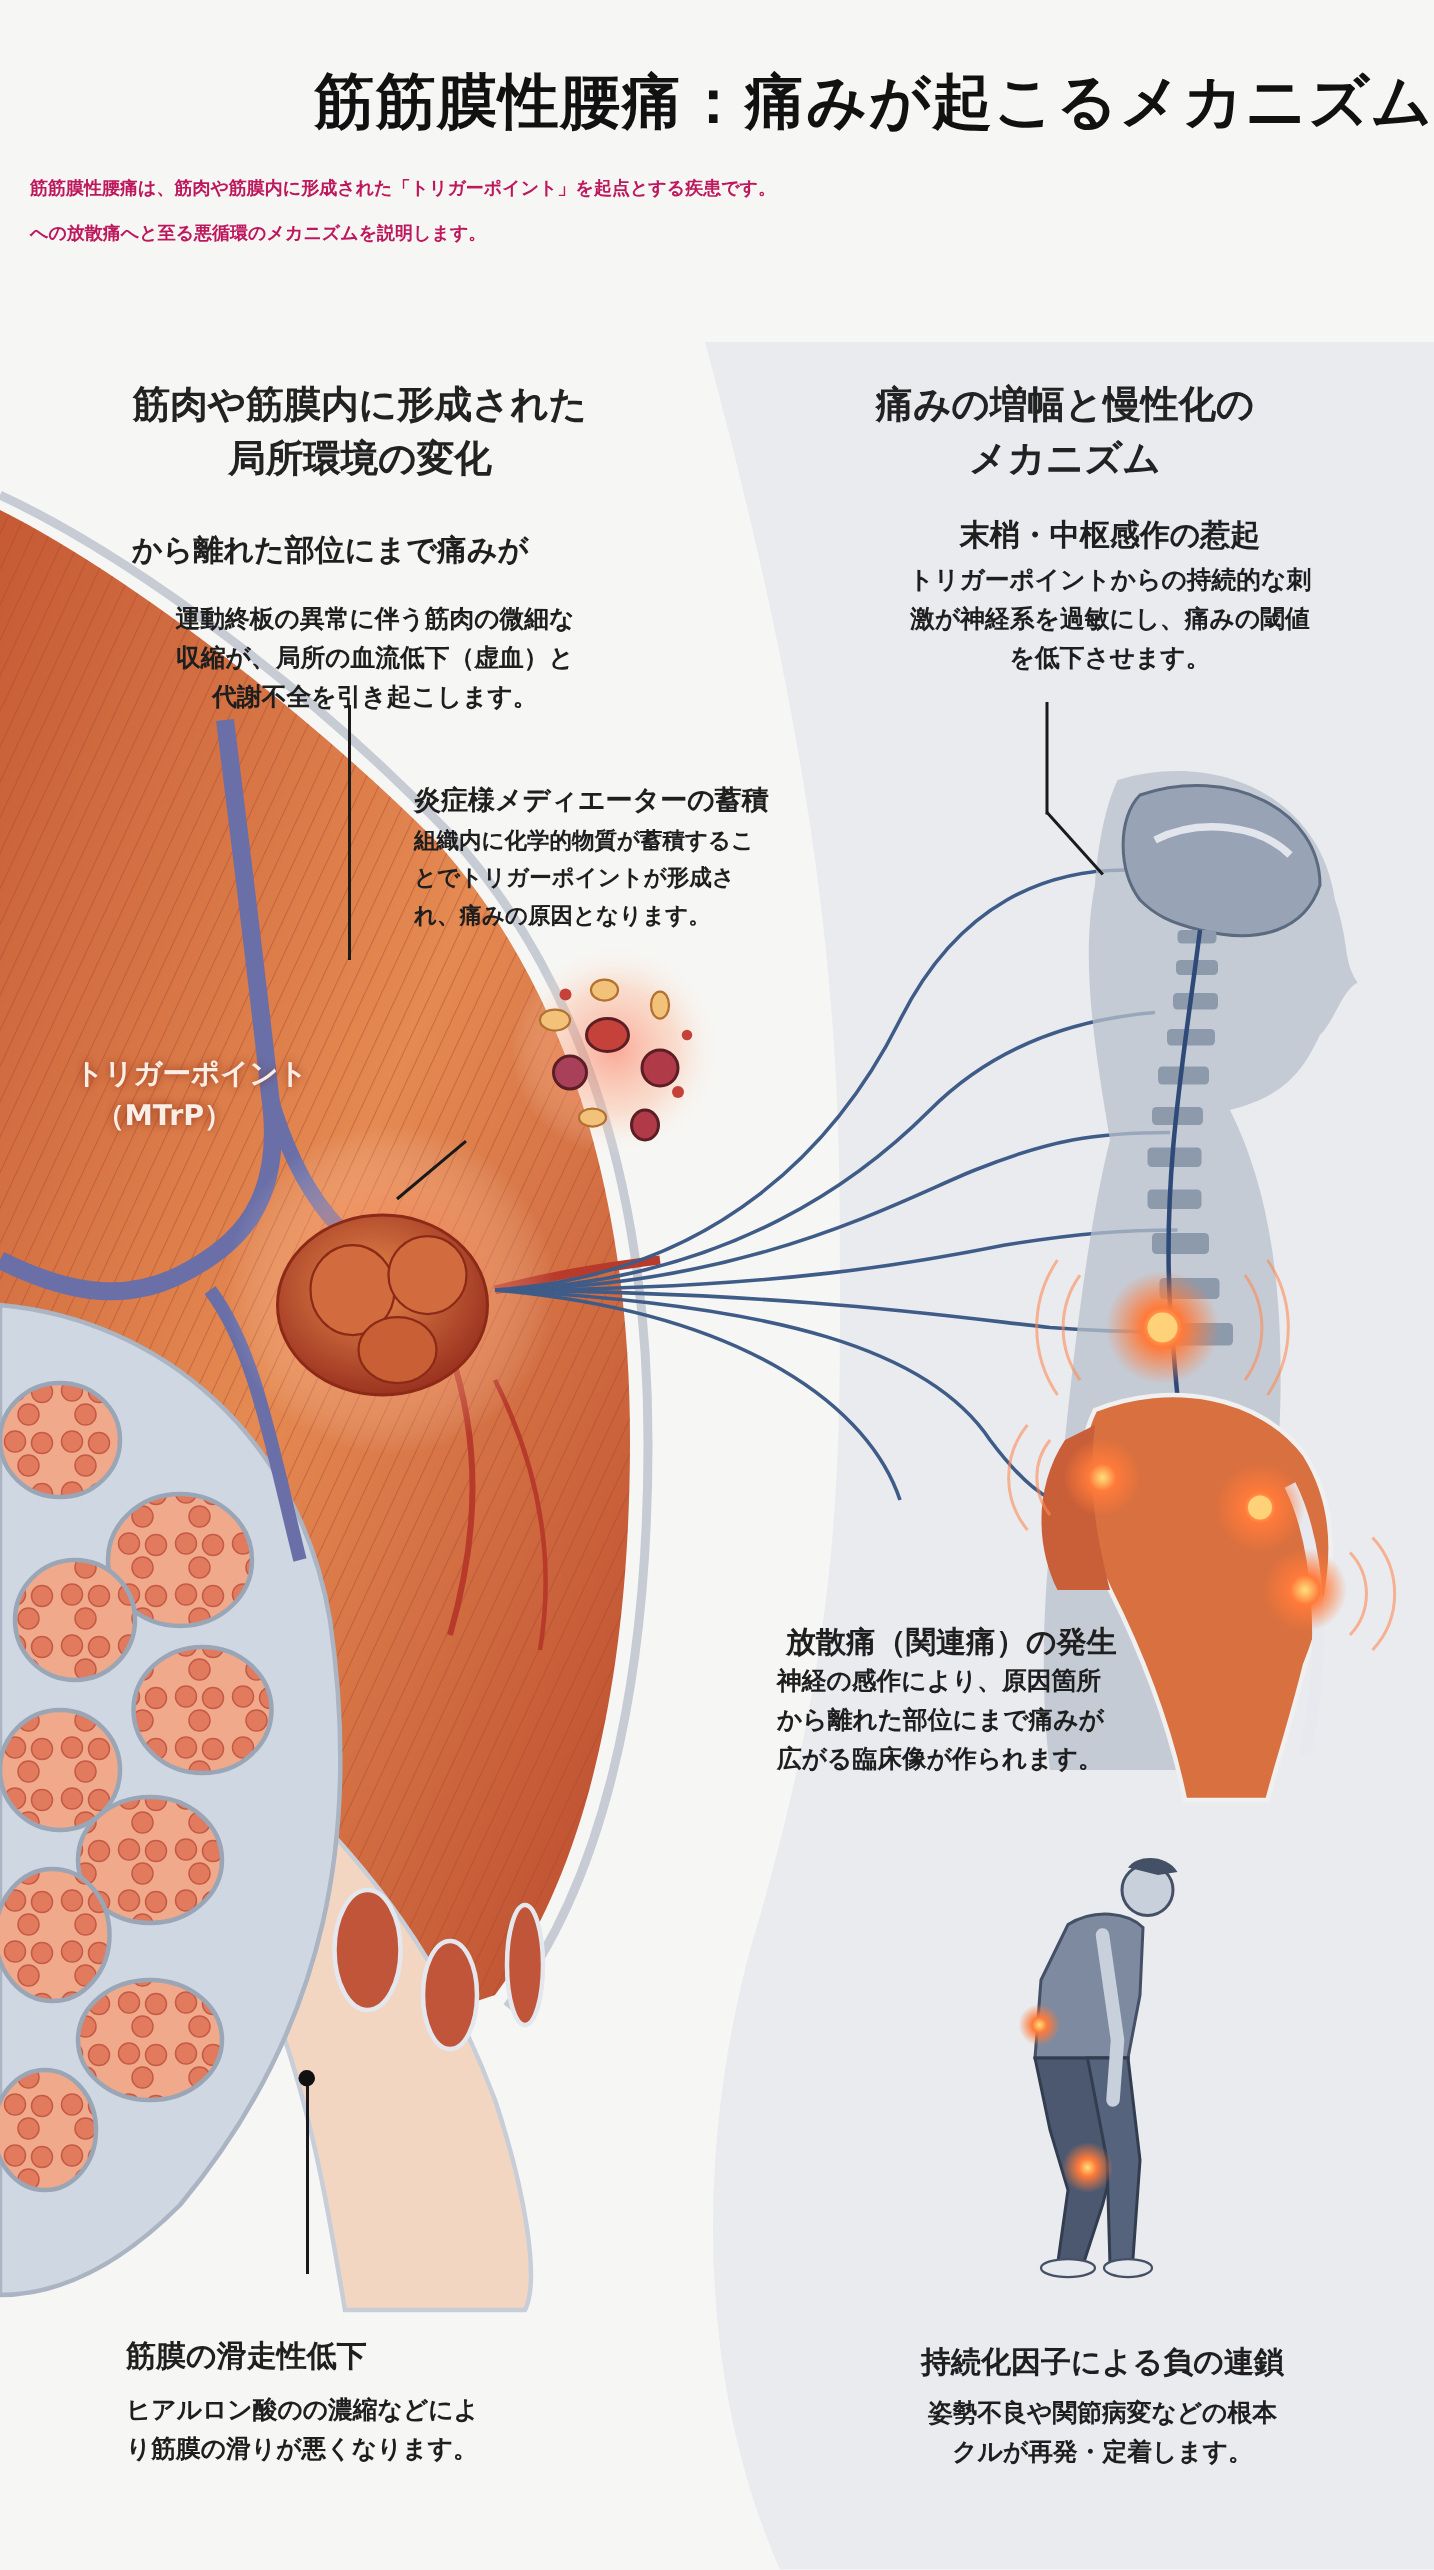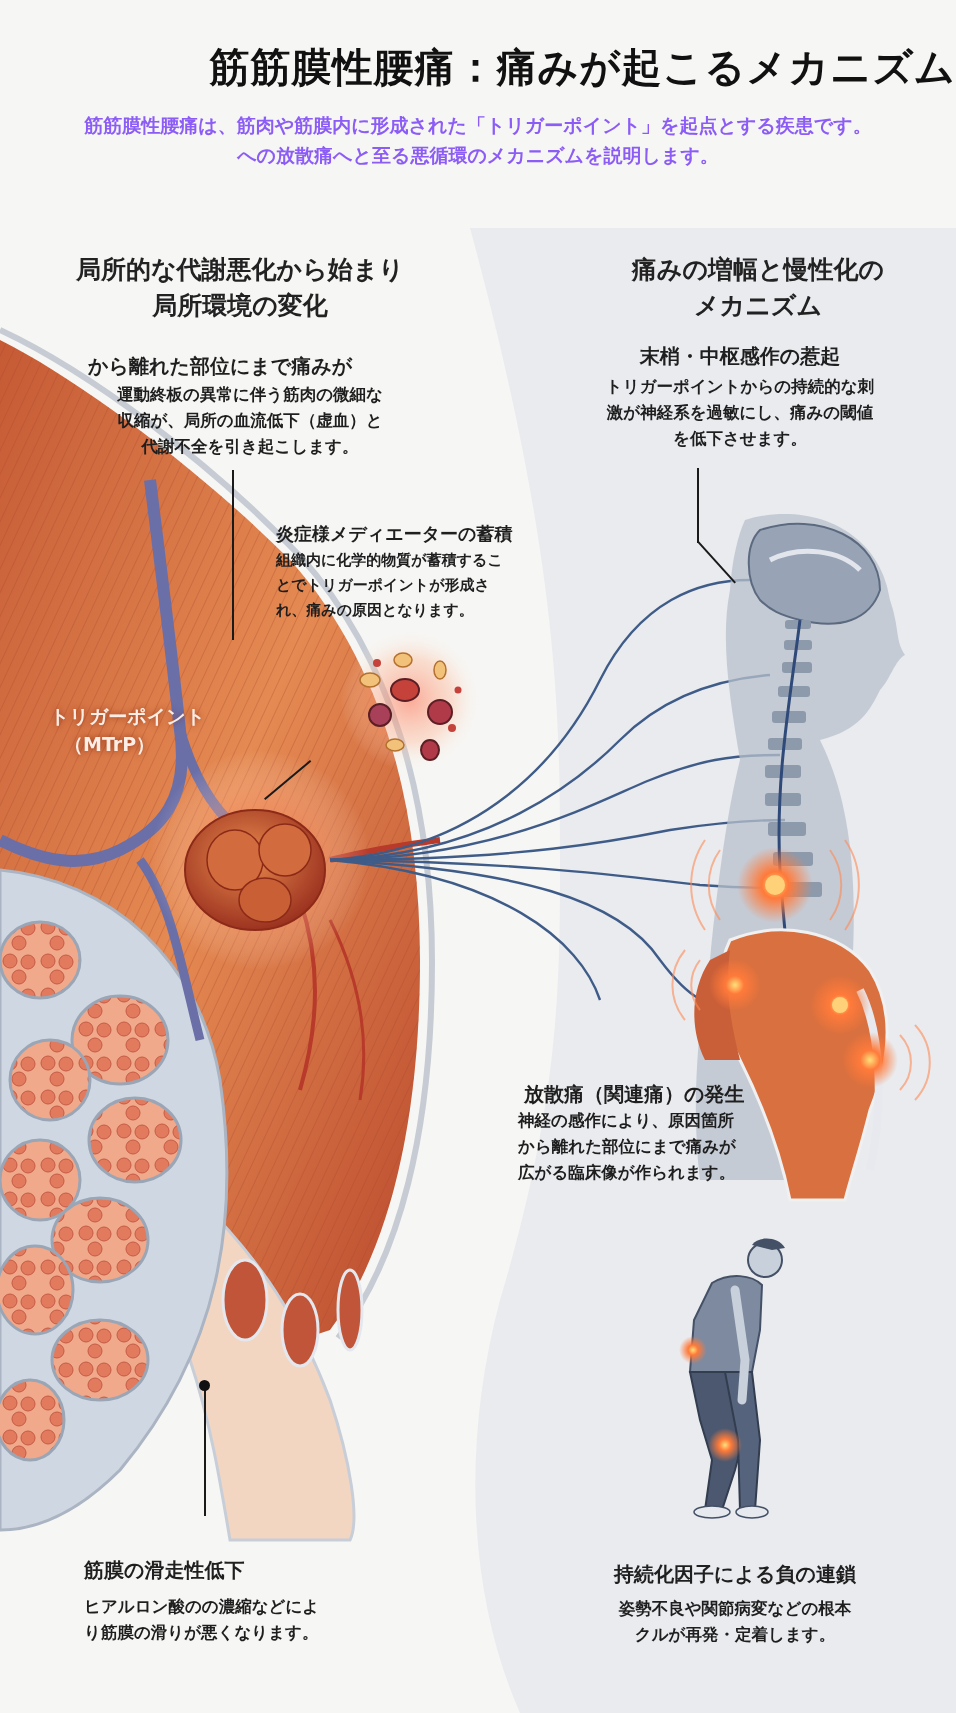--- a/index.html
+++ b/index.html
@@ -8,22 +8,22 @@
     background: #f6f6f4;
     font-family: "DejaVu Sans", "Liberation Sans", sans-serif;
     color: #1d1d1d;
   }
   .abs { position: absolute; }
   .title {
     left: 0; top: 40px; width: 956px; text-align: right;
     font-size: 40px; font-weight: bold; letter-spacing: 1px; color: #111;
   }
   .intro {
-    left: 20px; top: 110px; width: 916px; text-align: center;
-    font-size: 19px; font-weight: bold; line-height: 30px; color: #8b5cf6;
+    left: 20px; top: 110px; width: 916px; text-align: left;
+    font-size: 12px; font-weight: bold; line-height: 30px; color: #be185d;
   }
   .right-panel { left: 0; top: 0; width: 956px; height: 1713px; }
   .section-h {
     font-size: 25px; font-weight: bold; line-height: 36px; text-align: center; color: #222;
   }
   .sub-h { font-size: 20px; font-weight: bold; line-height: 28px; color: #1f1f1f; }
   .body-t { font-size: 16.5px; font-weight: bold; line-height: 26px; color: #1e1e1e; }
   .small-t { font-size: 15px; font-weight: bold; line-height: 25px; color: #1e1e1e; }
   .mtrp {
     left: 50px; top: 702px; width: 200px; font-size: 19px; font-weight: bold;
@@ -197,27 +197,27 @@
 <div class="leader" style="left:204px; top:1386px; width:2px; height:130px;"></div>
 <div style="position:absolute; left:199px; top:1380px; width:11px; height:11px; border-radius:50%; background:#111;"></div>
 
 <div class="abs title">筋筋膜性腰痛：痛みが起こるメカニズム</div>
 <div class="abs intro">
   <div>筋筋膜性腰痛は、筋肉や筋膜内に形成された「トリガーポイント」を起点とする疾患です。</div>
   <div>への放散痛へと至る悪循環のメカニズムを説明します。</div>
 </div>
 
 <div class="abs section-h" style="left:30px; top:252px; width:420px;">
-  <div>局所的な代謝悪化から始まり</div>
+  <div>筋肉や筋膜内に形成された</div>
   <div>局所環境の変化</div>
 </div>
 
 <div class="abs" style="left:80px; top:352px; width:340px;">
   <div class="sub-h" style="margin-left:8px;">から離れた部位にまで痛みが</div>
-  <div class="body-t center" style="margin-top:2px;">
+  <div class="body-t center" style="margin-top:20px;">
     <div>運動終板の異常に伴う筋肉の微細な</div>
     <div>収縮が、局所の血流低下（虚血）と</div>
     <div>代謝不全を引き起こします。</div>
   </div>
 </div>
 
 <div class="abs" style="left:276px; top:520px; width:290px;">
   <div class="sub-h" style="font-size:18px;">炎症様メディエーターの蓄積</div>
   <div class="small-t">
     <div>組織内に化学的物質が蓄積するこ</div>
@@ -232,21 +232,21 @@
 </div>
 
 <div class="abs" style="left:84px; top:1556px; width:340px;">
   <div class="sub-h">筋膜の滑走性低下</div>
   <div class="body-t" style="margin-top:10px;">
     <div>ヒアルロン酸のの濃縮などによ</div>
     <div>り筋膜の滑りが悪くなります。</div>
   </div>
 </div>
 
-<div class="abs section-h" style="left:568px; top:252px; width:380px;">
+<div class="abs section-h" style="left:520px; top:252px; width:380px;">
   <div>痛みの増幅と慢性化の</div>
   <div>メカニズム</div>
 </div>
 
 <div class="abs center" style="left:570px; top:342px; width:340px;">
   <div class="sub-h">末梢・中枢感作の惹起</div>
   <div class="body-t" style="margin-top:4px;">
     <div>トリガーポイントからの持続的な刺</div>
     <div>激が神経系を過敏にし、痛みの閾値</div>
     <div>を低下させます。</div>

